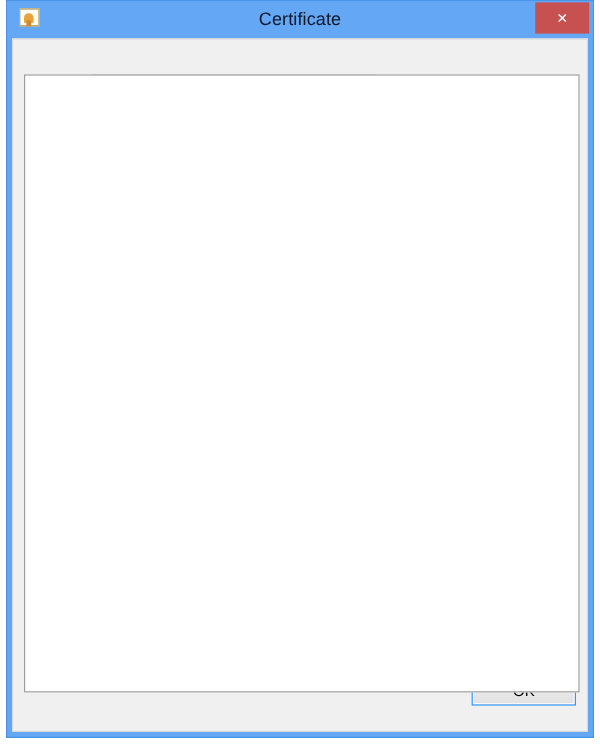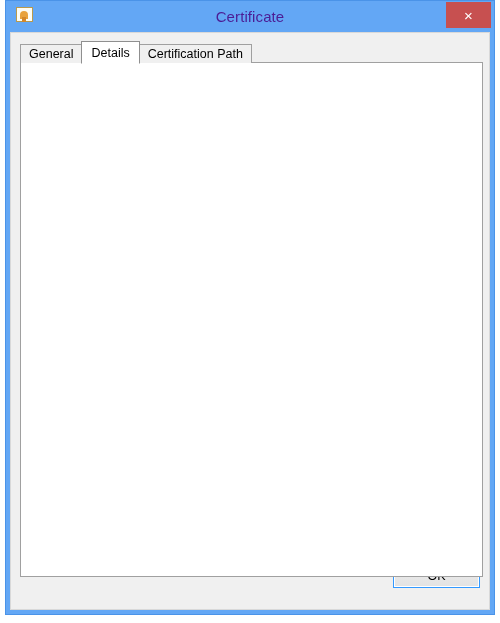--- a/index.html
+++ b/index.html
@@ -74,21 +74,21 @@
     left: 7px;
     top: 11px;
     width: 4px;
     height: 5px;
     background: #d4882a;
   }
   .title-text {
     width: 100%;
     text-align: center;
     font-size: 15px;
-    color: #4c1d95;
+    color: #0f172a;
     font-family: "Liberation Sans", sans-serif;
     letter-spacing: 0.1px;
     pointer-events: none;
   }
   .close-btn {
     position: absolute;
     right: 3px;
     top: 1px;
     width: 45px;
     height: 26px;
@@ -456,25 +456,20 @@
         <div class="ribbon"></div>
       </div>
       <div class="title-text">Certificate</div>
       <div class="close-btn">
         <span class="glyph">×</span>
       </div>
     </div>
 
     <div class="dialog-body">
 
-      <div class="tabstrip">
-        <div class="tab">General</div>
-        <div class="tab active">Details</div>
-        <div class="tab">Certification Path</div>
-      </div>
 
       <div class="tabpanel"></div>
 
       <div class="show-row">
         <span class="show-label"><u>S</u><span>how:</span></span>
         <div class="combo">
           <span class="combo-value">&lt;All&gt;</span>
           <span class="combo-arrow"></span>
         </div>
       </div>

